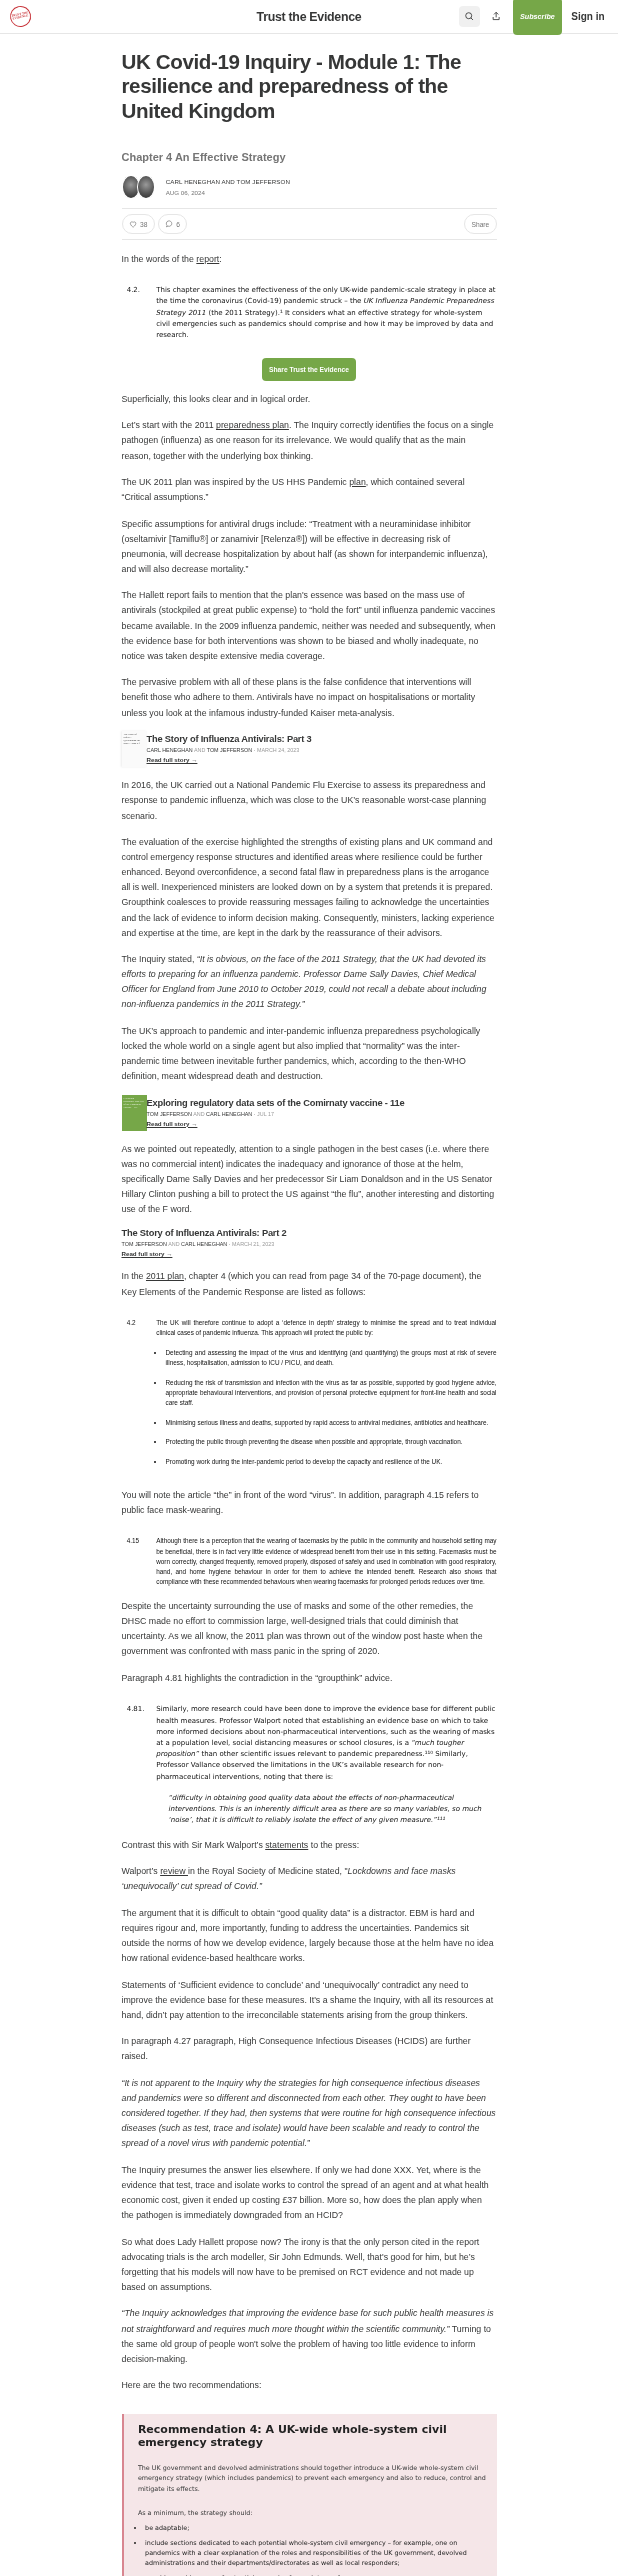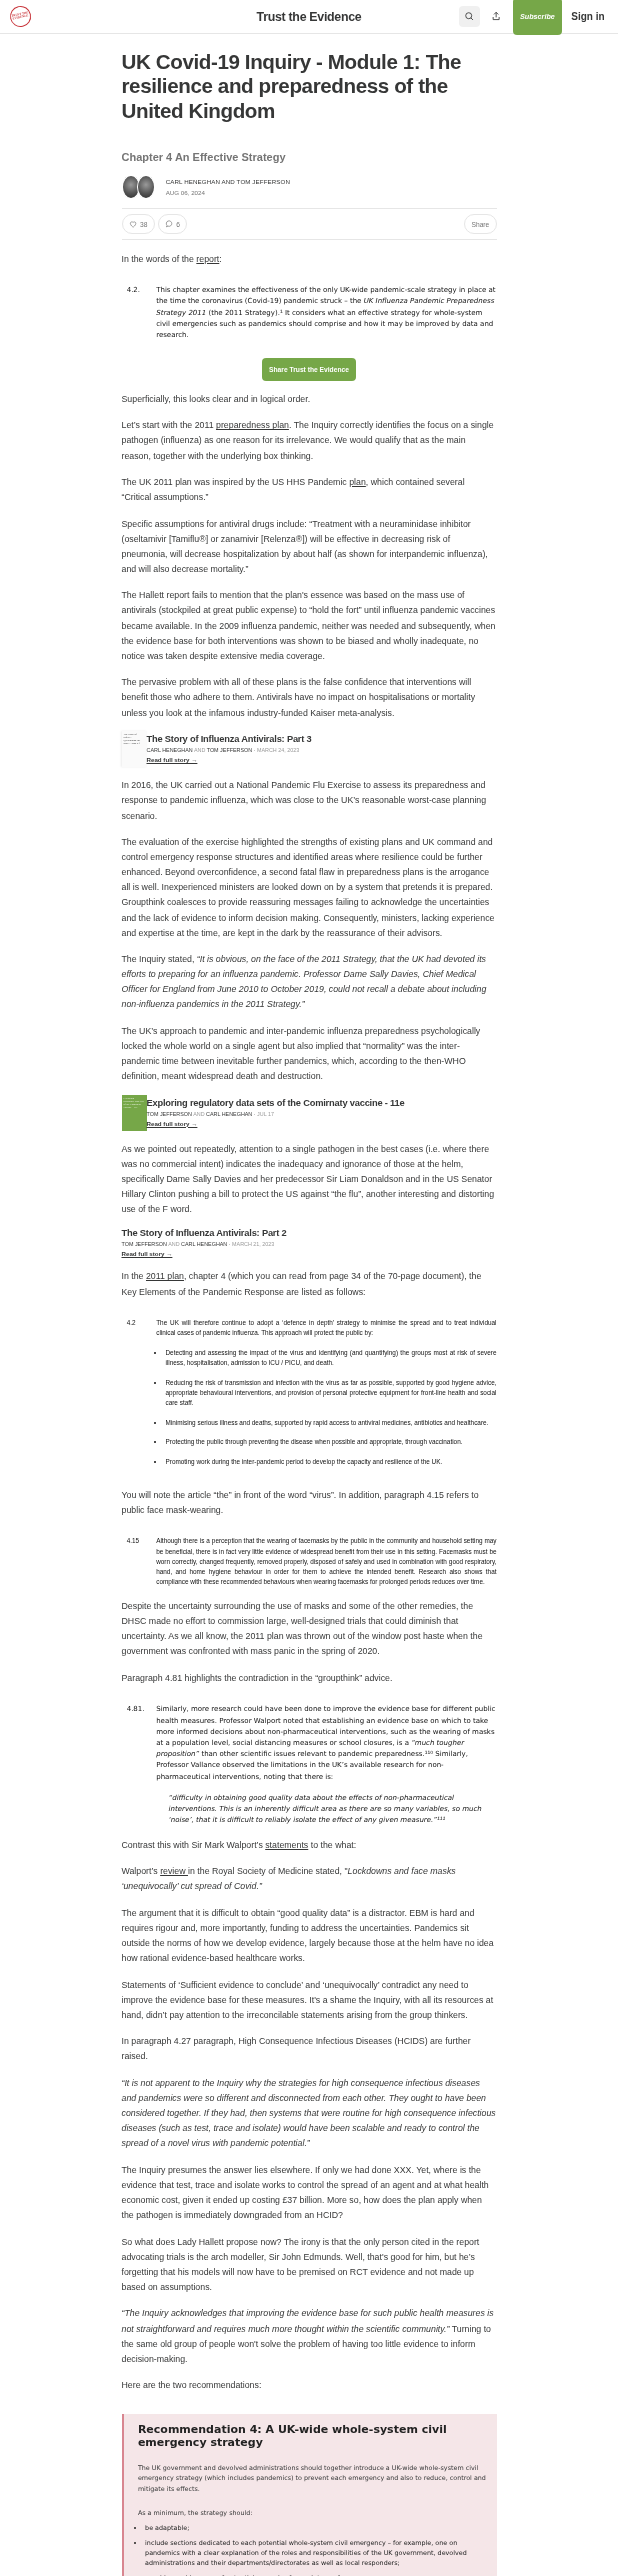--- a/index.html
+++ b/index.html
@@ -198,21 +198,21 @@
     <p>Paragraph 4.81  highlights the contradiction in the “groupthink” advice.</p>
 
     <div class="quote-img">
       <div class="num">4.81.</div>
       <div>
         <div><span>Similarly, more research could have been done to improve the evidence base for different public health measures. Professor Walport noted that establishing an evidence base on which to take more informed decisions about non-pharmaceutical interventions, such as the wearing of masks at a population level, social distancing measures or school closures, is a </span><em>“much tougher proposition”</em><span> than other scientific issues relevant to pandemic preparedness.¹¹⁰ Similarly, Professor Vallance observed the limitations in the UK’s available research for non-pharmaceutical interventions, noting that there is:</span></div>
         <div class="inner-q">“difficulty in obtaining good quality data about the effects of non-pharmaceutical interventions. This is an inherently difficult area as there are so many variables, so much ‘noise’, that it is difficult to reliably isolate the effect of any given measure.”¹¹¹</div>
       </div>
     </div>
 
-    <p><span>Contrast this with Sir Mark Walport’s </span><a href="#">statements</a><span> to the what:</span></p>
+    <p><span>Contrast this with Sir Mark Walport’s </span><a href="#">statements</a><span> to the press:</span></p>
     <p><span>Walport’s </span><a href="#">review </a><span>in the Royal Society of Medicine stated, "</span><em>Lockdowns and face masks ‘unequivocally’ cut spread of Covid.”</em></p>
     <p>The argument that it is difficult to obtain “good quality data” is a distractor. EBM is hard and requires rigour and, more importantly, funding to address the uncertainties. Pandemics sit outside the norms of how we develop evidence, largely because those at the helm have no idea how rational evidence-based healthcare works.</p>
     <p>Statements of ‘Sufficient evidence to conclude’ and ‘unequivocally’ contradict any need to improve the evidence base for these measures. It's a shame the Inquiry, with all its resources at hand,  didn’t pay attention to the irreconcilable statements arising from the group thinkers.</p>
     <p>In paragraph 4.27 paragraph, High Consequence Infectious Diseases (HCIDS) are further raised.</p>
     <p><em>“It is not apparent to the Inquiry why the strategies for high consequence infectious diseases and pandemics were so different and disconnected from each other. They ought to have been considered together. If they had, then systems that were routine for high consequence infectious diseases (such as test, trace and isolate) would have been scalable and ready to control the spread of a novel virus with pandemic potential.”</em></p>
     <p>The Inquiry presumes the answer lies elsewhere. If only we had done XXX. Yet, where is the evidence that test, trace and isolate works to control the spread of an agent and at what health economic cost, given it ended up costing £37 billion. More so, how does the plan apply when the pathogen is immediately downgraded from an HCID?</p>
     <p>So what does Lady Hallett propose now? The irony is that the only person cited in the report advocating trials is the arch modeller, Sir John Edmunds. Well, that's good for him, but he’s forgetting that his models will now have to be premised on RCT evidence and not made up based on assumptions.</p>
     <p><em>“The Inquiry acknowledges that improving the evidence base for such public health measures is not straightforward and requires much more thought within the scientific community.”</em><span> Turning to the same old group of people won't solve the problem of having too little evidence to inform decision-making.</span></p>
     <p>Here are the two recommendations:</p>
 

